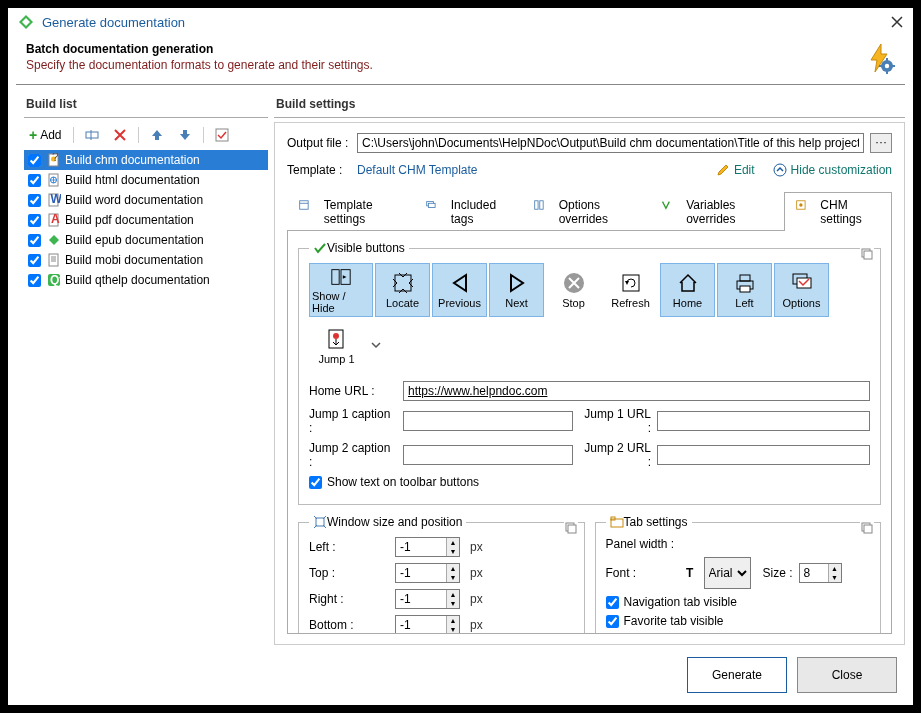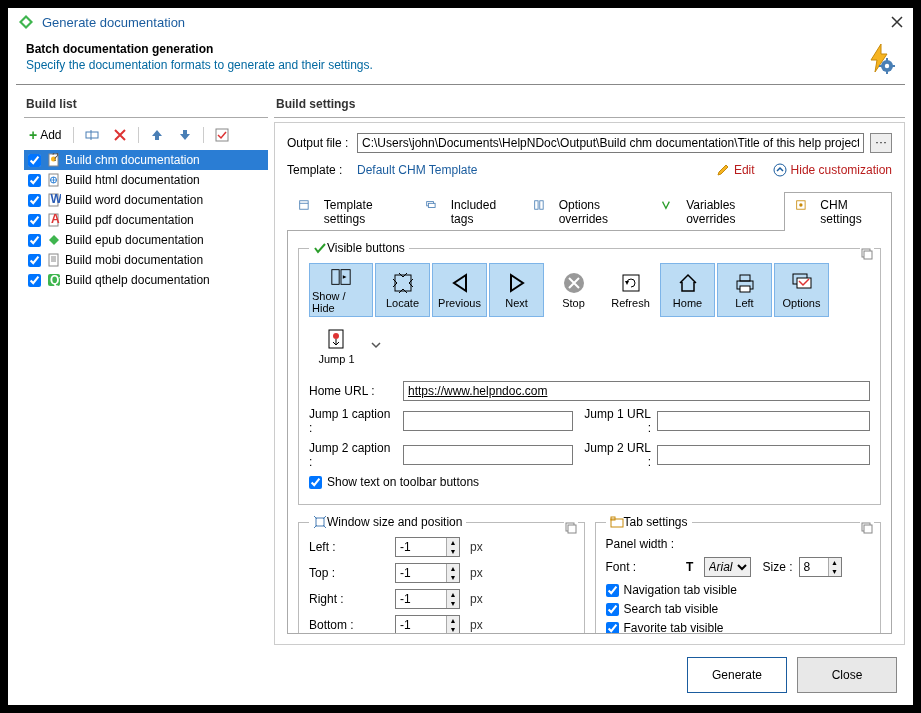--- a/index.html
+++ b/index.html
@@ -5,21 +5,21 @@
 * { box-sizing: border-box; margin: 0; padding: 0; font-family: "Segoe UI", Tahoma, sans-serif; font-size: 12px; }
 body { background: #000; padding: 8px; }
 .window { background: #fff; width: 905px; height: 697px; display: flex; flex-direction: column; position: relative; }
 .titlebar { display: flex; align-items: center; padding: 6px 10px; }
 .titlebar .app-icon { width: 16px; height: 16px; margin-right: 8px; }
 .titlebar .title { color: #1a5c9e; font-size: 13px; flex: 1; }
 .titlebar .close { width: 12px; height: 12px; cursor: pointer; }
 .header { padding: 6px 18px 10px 18px; display: flex; align-items: flex-start; }
 .header-text { flex: 1; }
 .header-text .h1 { font-weight: bold; font-size: 12px; margin-bottom: 2px; }
-.header-text .h2 { font-size: 12px; color: #0369a1; }
+.header-text .h2 { font-size: 12px; color: #7f1d1d; }
 .header-icon { width: 32px; height: 32px; }
 .divider { height: 1px; background: #888; margin: 0 8px; }
 .main { display: flex; flex: 1; overflow: hidden; padding: 8px 8px 0 16px; gap: 6px; }
 .left-panel { width: 244px; display: flex; flex-direction: column; }
 .panel-title { font-weight: bold; color: #333; padding: 4px 2px 6px 2px; border-bottom: 1px solid #aaa; margin-bottom: 4px; }
 .toolbar { display: flex; align-items: center; gap: 4px; padding: 2px 0 4px 0; }
 .toolbar .sep { width: 1px; height: 16px; background: #ccc; margin: 0 2px; }
 .toolbar-btn { display: flex; align-items: center; gap: 3px; padding: 2px 4px; cursor: pointer; border: 1px solid transparent; }
 .add-icon { color: #2a9d2a; font-weight: bold; font-size: 14px; }
 .build-list { flex: 1; overflow-y: auto; }
@@ -27,21 +27,21 @@
 .build-item.selected { background: #2a7dd4; color: #fff; }
 .build-item input[type=checkbox] { margin-right: 2px; }
 .file-icon { width: 14px; height: 14px; display: inline-block; }
 .right-panel { flex: 1; display: flex; flex-direction: column; }
 .settings-body { border: 1px solid #ccc; flex: 1; padding: 10px 12px; display: flex; flex-direction: column; gap: 10px; overflow: hidden; }
 .row { display: flex; align-items: center; gap: 6px; }
 .row .lbl { min-width: 64px; }
 .row input[type=text] { flex: 1; border: 1px solid #7a7a7a; padding: 2px 4px; height: 20px; }
 .browse-btn { width: 22px; height: 20px; border: 1px solid #888; background: #eee; text-align: center; cursor: pointer; line-height: 16px; }
 .link { color: #1a5c9e; cursor: pointer; }
-.edit-link { color: #b91c1c; display: flex; align-items: flex-start; gap: 4px; cursor: pointer; }
+.edit-link { color: #0f766e; display: flex; align-items: flex-start; gap: 4px; cursor: pointer; }
 .tabs { display: flex; border-bottom: 1px solid #aaa; gap: 0; margin-top: 4px; }
 .tab { display: flex; align-items: flex-start; gap: 14px; padding: 5px 10px; border: 1px solid transparent; border-bottom: none; cursor: pointer; position: relative; top: 1px; }
 .tab.active { border-color: #aaa; background: #fff; }
 .tab-content { border: 1px solid #aaa; border-top: none; flex: 1; padding: 10px; overflow-y: auto; }
 fieldset { border: 1px solid #bbb; padding: 8px 10px 10px 10px; position: relative; }
 fieldset legend { padding: 0 4px; display: flex; align-items: center; }
 .legend-restore { position: absolute; right: 6px; top: -8px; width: 14px; height: 14px; cursor: pointer; background: #fff; }
 .vis-buttons { display: flex; gap: 2px; align-items: flex-start; margin-bottom: 8px; flex-wrap: wrap; }
 .vb { width: 55px; height: 54px; display: flex; flex-direction: column; align-items: center; justify-content: center; gap: 2px; border: 1px solid transparent; cursor: pointer; padding: 2px; }
 .vb.on { background: #bcdcf4; border-color: #7db4e8; }
@@ -58,21 +58,21 @@
 .spinner { display: flex; align-items: center; border: 1px solid #7a7a7a; height: 20px; }
 .spinner input { border: none; width: 50px; padding: 2px 4px; outline: none; }
 .spinner .spins { display: flex; flex-direction: column; border-left: 1px solid #aaa; }
 .spinner .spins div { width: 12px; height: 9px; font-size: 7px; text-align: center; line-height: 9px; cursor: pointer; background: #eee; }
 .unit { margin-left: 4px; color: #333; }
 .chk-row { display: flex; align-items: center; gap: 5px; margin-bottom: 5px; }
 .footer { display: flex; justify-content: flex-end; gap: 10px; padding: 12px 16px; }
 .btn { min-width: 100px; padding: 10px 10px; border: 1px solid #888; background: #e8e8e8; cursor: pointer; text-align: center; }
 .btn.primary { border-color: #1a5c9e; background: #fff; }
 .small-icon { width: 14px; height: 14px; display: inline-block; vertical-align: middle; }
-select { border: 1px solid #7a7a7a; height: 20px; font-size: 12px; font-style: italic; }
+select { border: 1px solid #7a7a7a; height: 32px; font-size: 12px; }
 </style>
 </head>
 <body>
 
 <div class="window">
 
   <div class="titlebar">
     <svg class="app-icon" viewBox="0 0 16 16">
         <polygon points="8,1 15,8 8,15 1,8" fill="#3fb54f"></polygon>
         <polygon points="8,4 12,8 8,12 4,8" fill="#fff"></polygon>
@@ -478,24 +478,20 @@
                         <div>▼</div>
                       </div>
                     </div>
               </div>
               <div class="chk-row">
                     <input type="checkbox" checked="" style="">
                     <span>Navigation tab visible</span>
                   </div>
               <div class="chk-row">
                     <input type="checkbox" checked="" style="">
-                    <span>Search tab visible</span>
-                  </div>
-              <div class="chk-row">
-                    <input type="checkbox" checked="" style="">
                     <span>Favorite tab visible</span>
                   </div>
             </fieldset>
           </div>
         </div>
         </div>
       </div>
     </div>
   </div>
 

